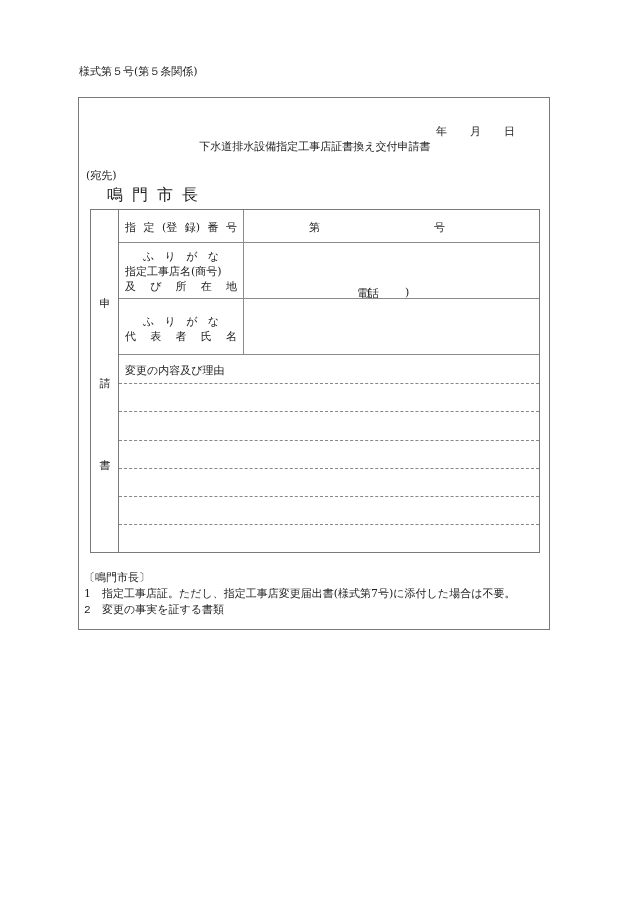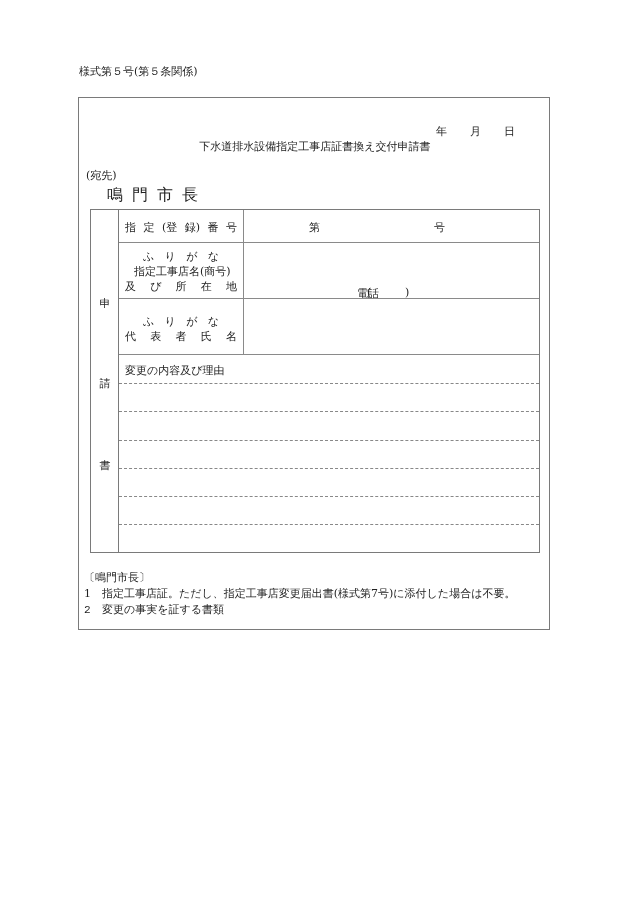--- a/index.html
+++ b/index.html
@@ -80,21 +80,21 @@
   <div class="cell-text" style="left:230px; top:4px; width:110px; height:24px;"></div>
 
   <div class="hline" style="top:32px;"></div>
 
   <div class="label spread" style="top:39px; padding:0 18px; box-sizing:border-box;">
     <span>ふ</span>
     <span>り</span>
     <span>が</span>
     <span>な</span>
   </div>
-  <div class="label" style="top:54px; letter-spacing:0px;margin-left:9px;">指定工事店名(商号)</div>
+  <div class="label" style="top:54px; letter-spacing:0px;">指定工事店名(商号)</div>
   <div class="label spread" style="top:69px;">
     <span>及</span>
     <span>び</span>
     <span>所</span>
     <span>在</span>
     <span>地</span>
   </div>
   <div class="cell-text" style="left:158px; top:36px; width:285px; height:36px;"></div>
   <div class="cell-text" style="left:240px; top:76px;margin-left:26px;">電話</div>
   <div class="cell-text" style="left:276px; top:76px;">(</div>

